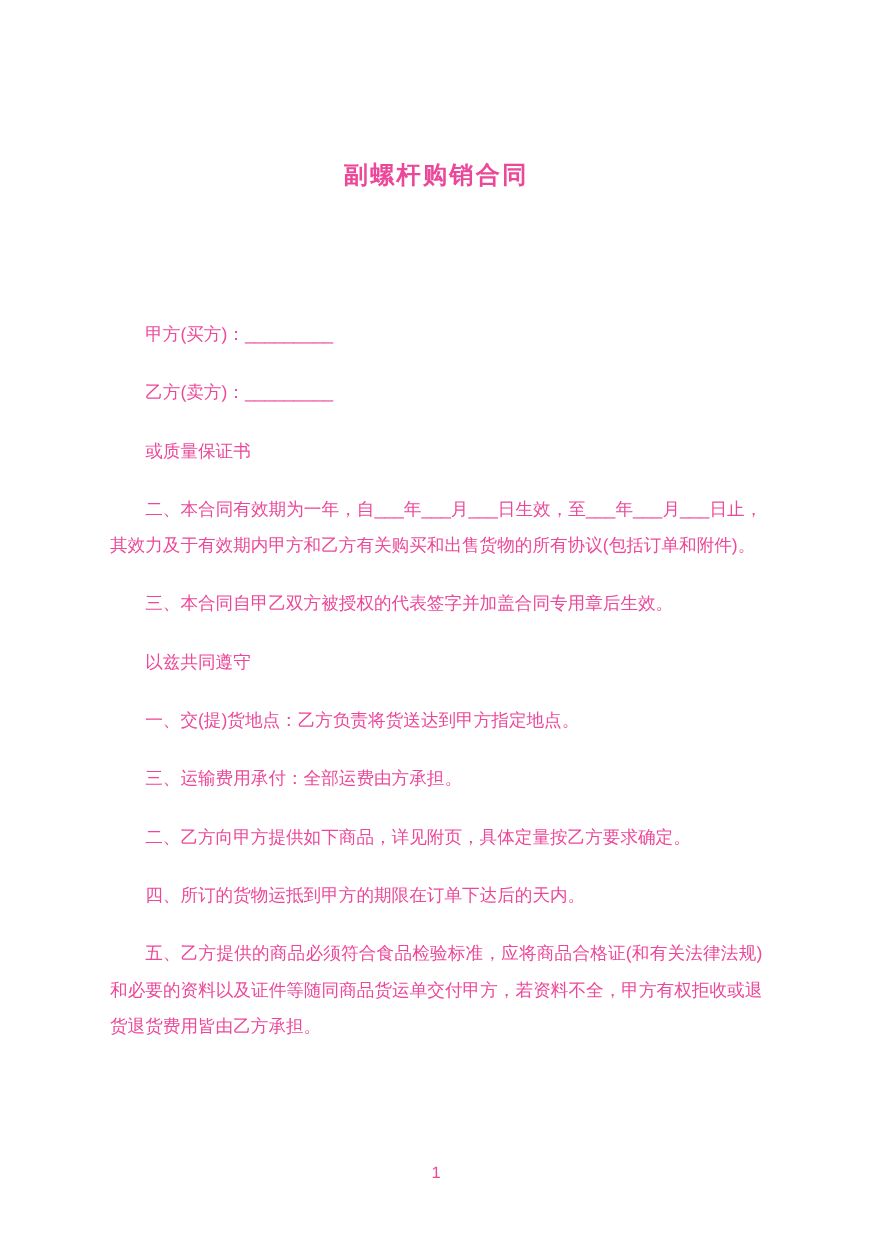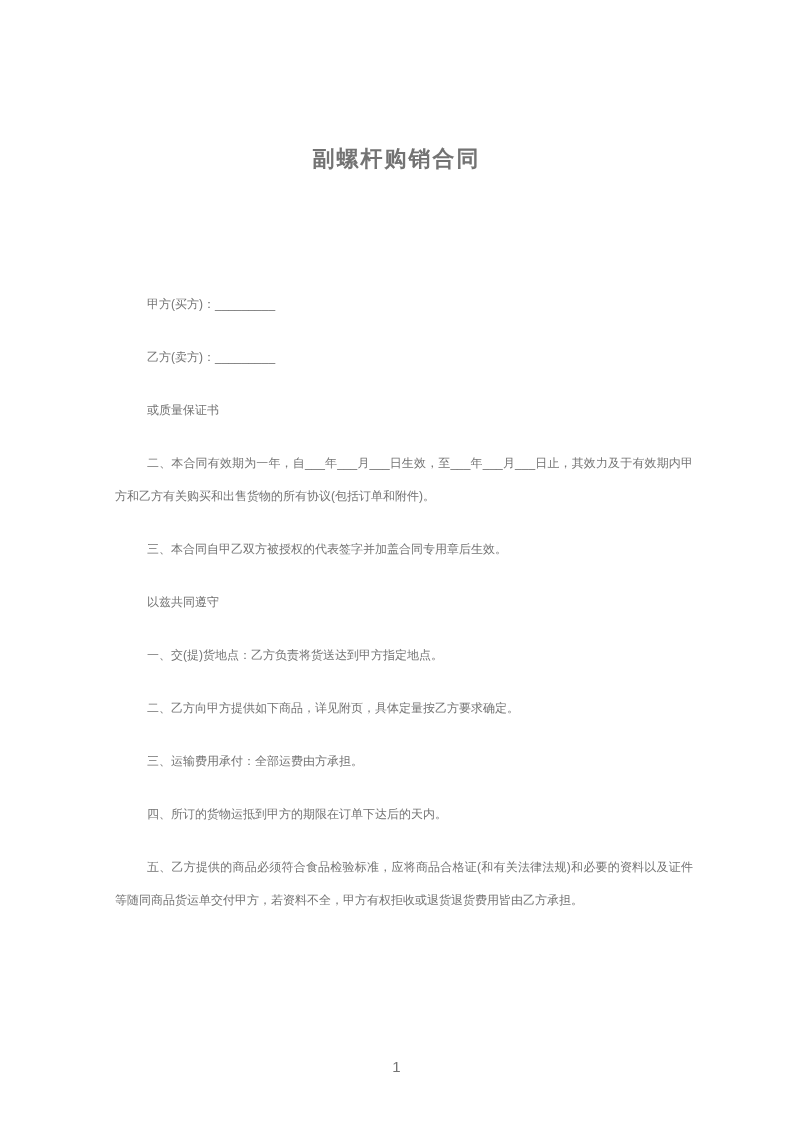--- a/index.html
+++ b/index.html
@@ -3,37 +3,37 @@
 <meta charset="utf-8">
 <style>
   * { box-sizing: border-box; }
   html, body { margin: 0; padding: 0; background: #ffffff; }
   .page {
     position: relative;
     width: 793px;
     height: 1122px;
     margin: 0 auto;
     background: #ffffff;
-    color: #737373;
+    color: #ec4899;
     font-family: "Liberation Sans", sans-serif;
     padding: 145px 100px 0 100px;
     overflow: hidden;
   }
   .title {
     margin: 0 0 115px 0;
     font-size: 22px;
     line-height: 28px;
     font-weight: 700;
     text-align: center;
     letter-spacing: 2px;
   }
   .body-text { margin: 0; padding: 0; }
   .para {
-    margin: 0 0 20px 15px;
-    font-size: 12px;
+    margin: 0 0 20px 0;
+    font-size: 16px;
     line-height: 33px;
     text-align: justify;
     text-indent: 32px;
     word-break: break-all;
   }
   .footer {
     position: absolute;
     left: 0;
     right: 0;
     bottom: 45px;
@@ -50,21 +50,21 @@
   <h1 class="title">副螺杆购销合同</h1>
 
   <main class="body-text">
     <p class="para">甲方(买方)：_________</p>
     <p class="para">乙方(卖方)：_________</p>
     <p class="para">或质量保证书</p>
     <p class="para">二、本合同有效期为一年，自___年___月___日生效，至___年___月___日止，其效力及于有效期内甲方和乙方有关购买和出售货物的所有协议(包括订单和附件)。</p>
     <p class="para">三、本合同自甲乙双方被授权的代表签字并加盖合同专用章后生效。</p>
     <p class="para">以兹共同遵守</p>
     <p class="para">一、交(提)货地点：乙方负责将货送达到甲方指定地点。</p>
+    <p class="para">三、运输费用承付：全部运费由方承担。</p>
     <p class="para">二、乙方向甲方提供如下商品，详见附页，具体定量按乙方要求确定。</p>
-    <p class="para">三、运输费用承付：全部运费由方承担。</p>
     <p class="para">四、所订的货物运抵到甲方的期限在订单下达后的天内。</p>
     <p class="para">五、乙方提供的商品必须符合食品检验标准，应将商品合格证(和有关法律法规)和必要的资料以及证件等随同商品货运单交付甲方，若资料不全，甲方有权拒收或退货退货费用皆由乙方承担。</p>
   </main>
 
   <div class="footer">1</div>
 
 </div>
 
 </body></html>

